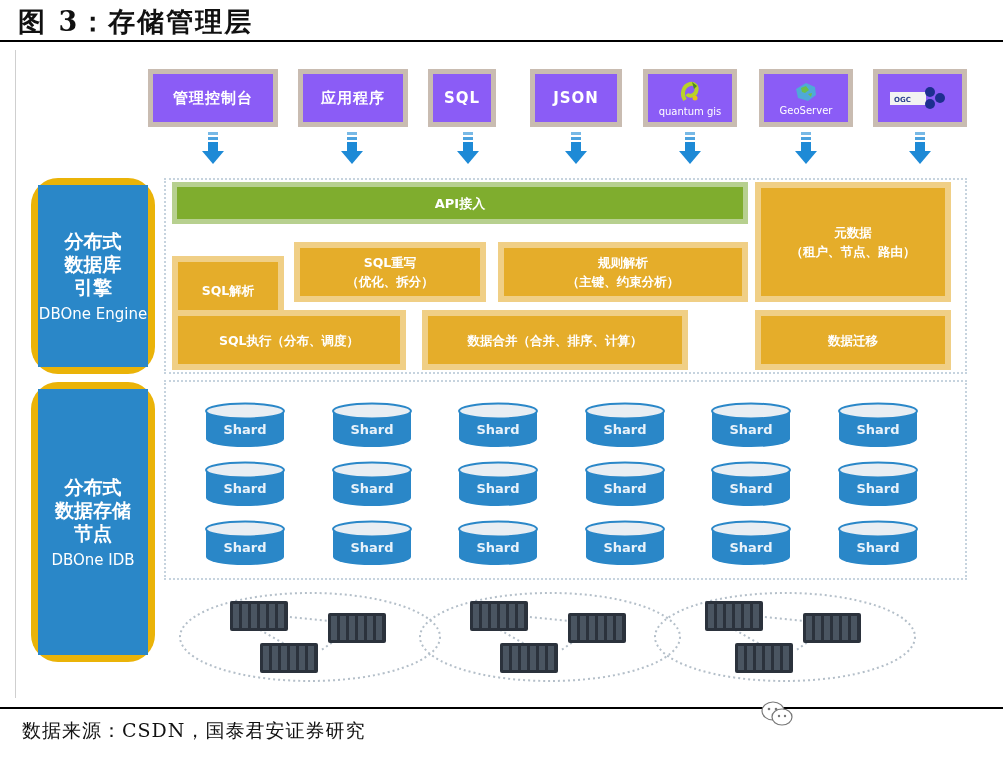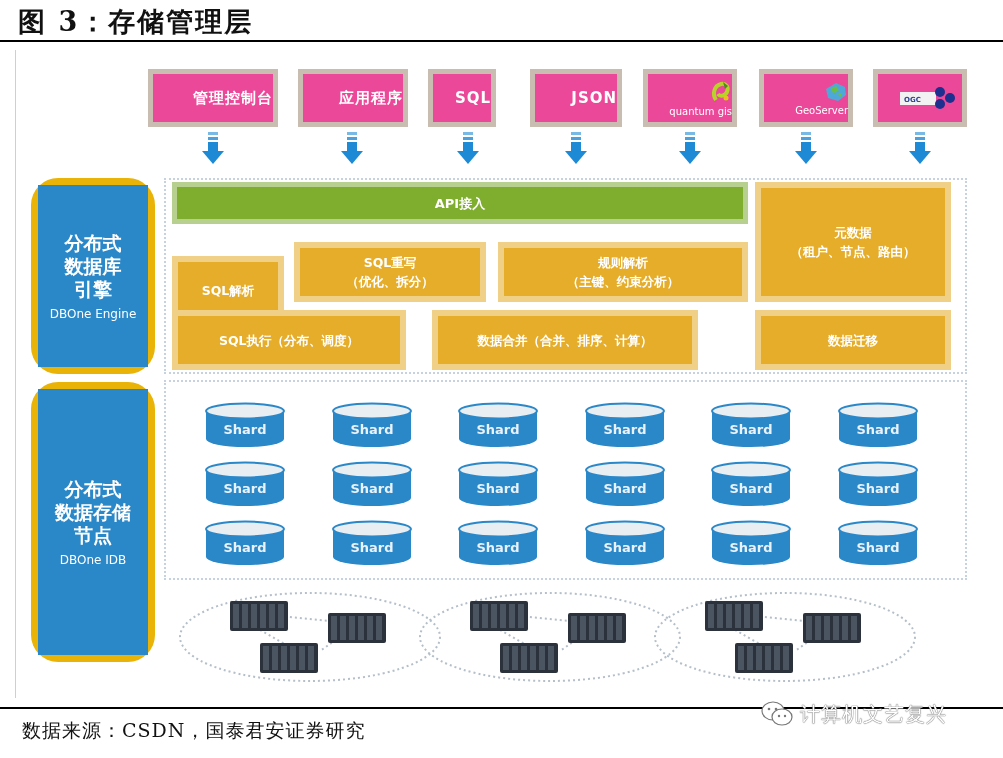--- a/index.html
+++ b/index.html
@@ -8,32 +8,32 @@
   .abs { position:absolute; }
   .fig-title { left:18px; top:4px; font-family:"DejaVu Serif","Liberation Serif",serif;
                font-weight:bold; font-size:27px; color:#111; letter-spacing:2px; }
   .fig-title .num { color:#111; }
   .rule-top { left:0; top:40px; width:1003px; height:2px; background:#000; }
   .rule-bottom { left:0; top:707px; width:1003px; height:2px; background:#000; }
   .left-guide { left:15px; top:50px; width:1px; height:648px; background:#cfcfcf; }
 
   
   .client { top:69px; height:58px; background:#c9bcb1; box-sizing:border-box; padding:5px;}
-  .client .inner { width:100%; height:100%; background:#ec4899; display:flex; flex-direction:column;
-                   align-items:flex-end; justify-content:center; color:#fff; font-weight:bold; }
+  .client .inner { width:100%; height:100%; background:#8b5cf6; display:flex; flex-direction:column;
+                   align-items:center; justify-content:center; color:#fff; font-weight:bold; }
   .client .lbl { font-size:15px; letter-spacing:1px; }
   .client .small { font-size:10px; font-weight:normal; margin-top:2px; }
   .arrow { width:22px; height:38px; }
   
   
   .side { background:#eab308; box-sizing:border-box; padding:7px;border-radius:27px; }
   .side .inner { width:100%; height:100%; background:#2a87c8; color:#fff; display:flex; flex-direction:column;
                  align-items:center; justify-content:center; text-align:center; }
   .side .cn { font-size:19px; font-weight:bold; line-height:23px; }
-  .side .en { font-size:12px; margin-top:6px; }
+  .side .en { font-size:15px; margin-top:6px; }
 
   .dotted { border:2px dotted #c6d3de; box-sizing:border-box; }
 
   .green { background:#b7d08f; box-sizing:border-box; padding:5px; }
   .green .inner { width:100%; height:100%; background:#7fad2e; color:#fff; display:flex; flex-direction:column;
                   align-items:center; justify-content:center; font-size:13px; font-weight:bold; line-height:19px;}
   .orange { background:#f0cf86; box-sizing:border-box; padding:6px; }
   .orange .inner { width:100%; height:100%; background:#e5ad2a; color:#fff; display:flex; flex-direction:column;
                    align-items:center; justify-content:center; font-size:12.5px; font-weight:bold; line-height:19px; text-align:center;}
 
@@ -180,21 +180,21 @@
   <div class="inner">
     <span>规则解析</span>
     <span>（主键、约束分析）</span>
   </div>
 </div>
 <div class="abs orange" style="left:172px;top:310px;width:234px;height:60px;">
   <div class="inner">
       <span>SQL执行（分布、调度）</span>
     </div>
 </div>
-<div class="abs orange" style="left:432px;top:310px;width:266px;height:60px;">
+<div class="abs orange" style="left:422px;top:310px;width:266px;height:60px;">
   <div class="inner">
       <span>数据合并（合并、排序、计算）</span>
     </div>
 </div>
 <div class="abs orange" style="left:755px;top:182px;width:196px;height:120px;">
   <div class="inner">
     <span>元数据</span>
     <span>（租户、节点、路由）</span>
   </div>
 </div>
@@ -400,14 +400,13 @@
 <div class="abs source">数据来源：CSDN，国泰君安证券研究</div>
 <div class="abs watermark">
   <svg width="34" height="28" viewBox="0 0 34 28">
     <ellipse cx="13" cy="11" rx="11" ry="9" fill="#fff" stroke="#777" stroke-width="1.2"></ellipse>
     <ellipse cx="22" cy="17" rx="10" ry="8" fill="#fff" stroke="#777" stroke-width="1.2"></ellipse>
     <circle cx="9" cy="9" r="1.3" fill="#777"></circle>
       <circle cx="16" cy="9" r="1.3" fill="#777"></circle>
     <circle cx="19" cy="16" r="1.2" fill="#777"></circle>
       <circle cx="25" cy="16" r="1.2" fill="#777"></circle>
   </svg>
-  <span>计算机文艺复兴</span>
 </div>
 
 </body></html>

